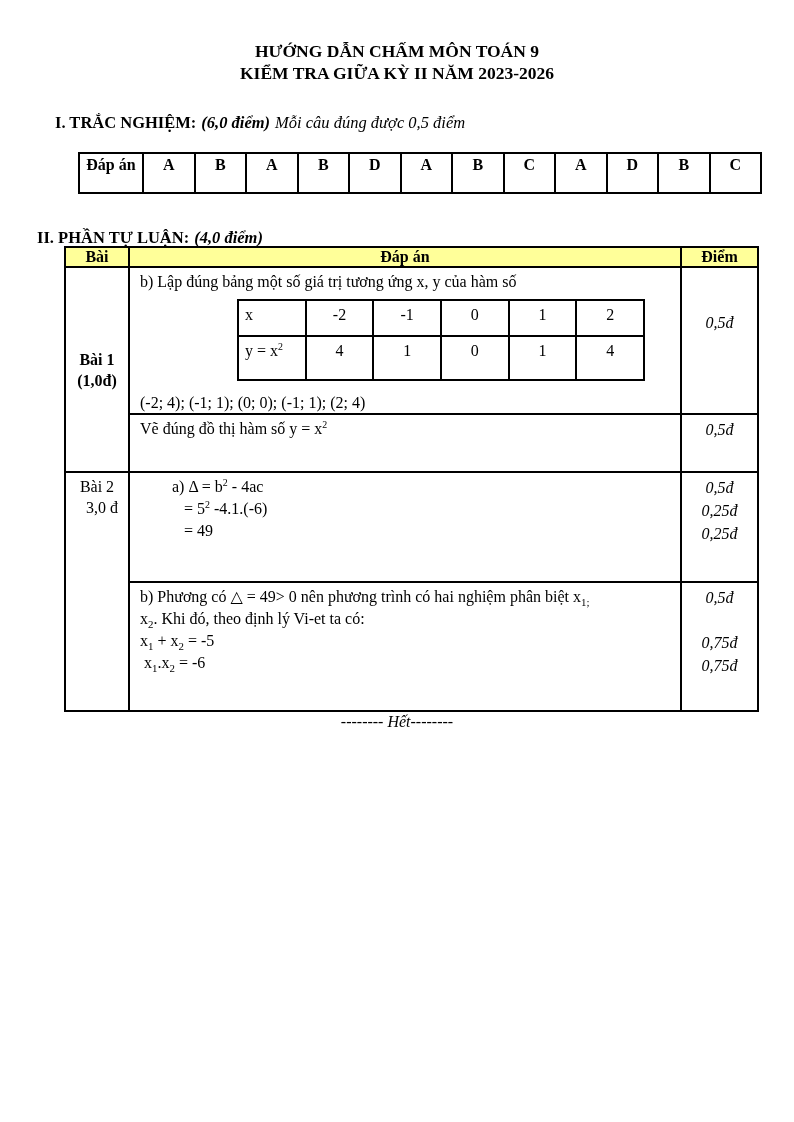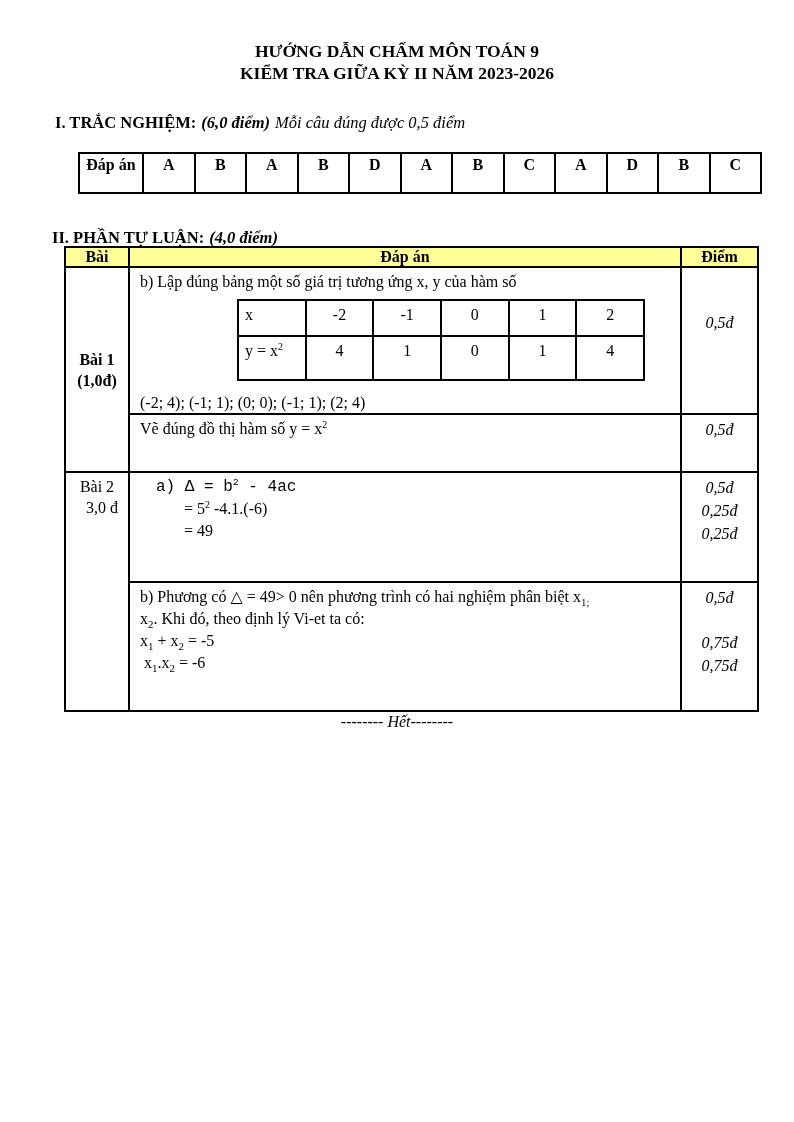--- a/index.html
+++ b/index.html
@@ -12,21 +12,21 @@
   .page { position: relative; width: 794px; height: 1122px; background: #fff; overflow: hidden; }
 
   
   .title-block { position: absolute; top: 40px; left: 0; width: 794px; text-align: center; }
   .title-line { font-size: 17.5px; font-weight: bold; line-height: 22px; }
   .subtitle { font-size: 16px; font-weight: bold; font-style: italic; color: #FF0000; line-height: 22px; margin-top: 2px; }
 
   
   .sec-heading { position: absolute; font-size: 16.5px; line-height: 21px; white-space: nowrap; }
   .sec1-heading { left: 55px; top: 112px; }
-  .sec2-heading { left: 52px; top: 227px; }
+  .sec2-heading { left: 37px; top: 227px; }
   .hb  { font-weight: bold; margin-right: 5px; }
   .hbi { font-weight: bold; font-style: italic; margin-right: 5px; }
   .hi  { font-style: italic; }
 
   
   .t1 { position: absolute; left: 78px; top: 152px; width: 684px;
         border-collapse: collapse; table-layout: fixed; }
   .t1 td { border: 2px solid #000; text-align: center; font-weight: bold;
            font-size: 16px; line-height: 20px; }
   .t1 tr.r1 td { height: 24px; }
@@ -50,21 +50,21 @@
   
   .inner { border-collapse: collapse; table-layout: fixed; width: 408px; margin: 6px 0 0 97px; }
   .inner td { border: 2px solid #000; font-weight: normal; text-align: center;
               vertical-align: top; padding-top: 3px; font-size: 16px; }
   .inner tr.ir1 td { height: 36px; }
   .inner tr.ir2 td { height: 44px; }
   .inner td.lbl { text-align: left; padding-left: 6px; }
 
   .pairs { margin-top: 12px; line-height: 20px; }
 
-  .la1 { margin-left: 16px; font-family: Liberation Mono, monospace; }
+  .la1 { margin-left: 32px; }
   .la2, .la3 { margin-left: 44px; }
   .lb  { line-height: 22px; }
   .lb4 { margin-left: 4px; }
 
   sup { font-size: 0.62em; vertical-align: super; line-height: 0; }
   sub { font-size: 0.68em; vertical-align: sub; line-height: 0; }
 
   .footer { position: absolute; top: 713px; left: 0; width: 794px;
             text-align: center; font-style: italic; font-size: 16px; }
 </style>

